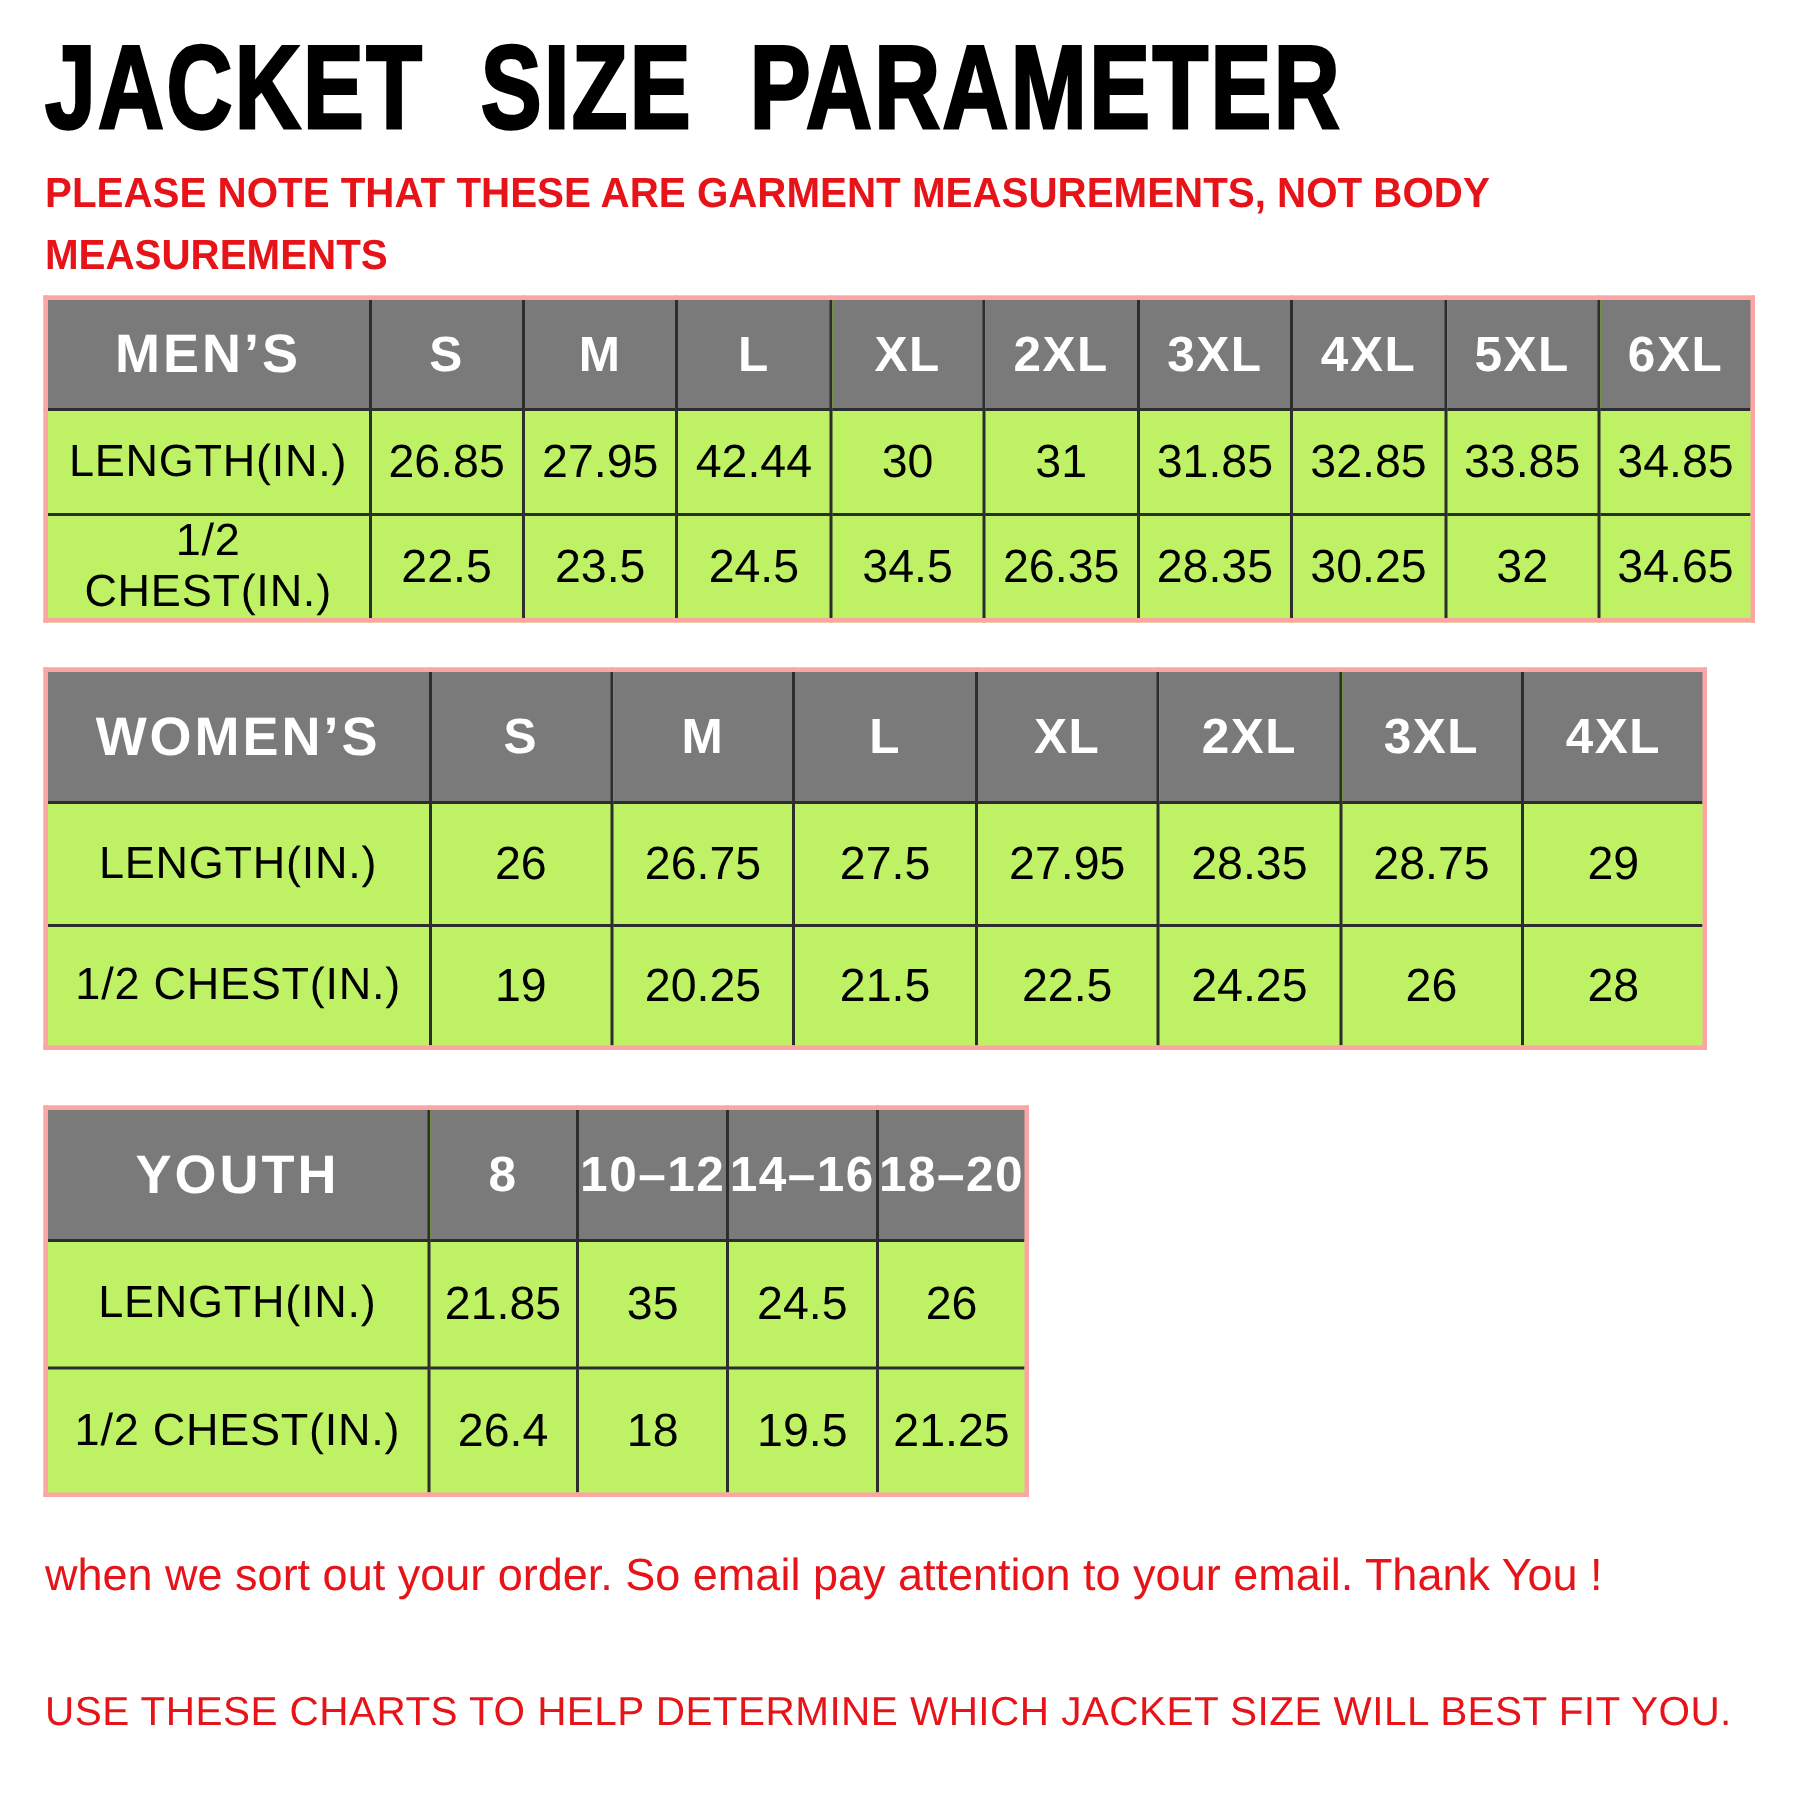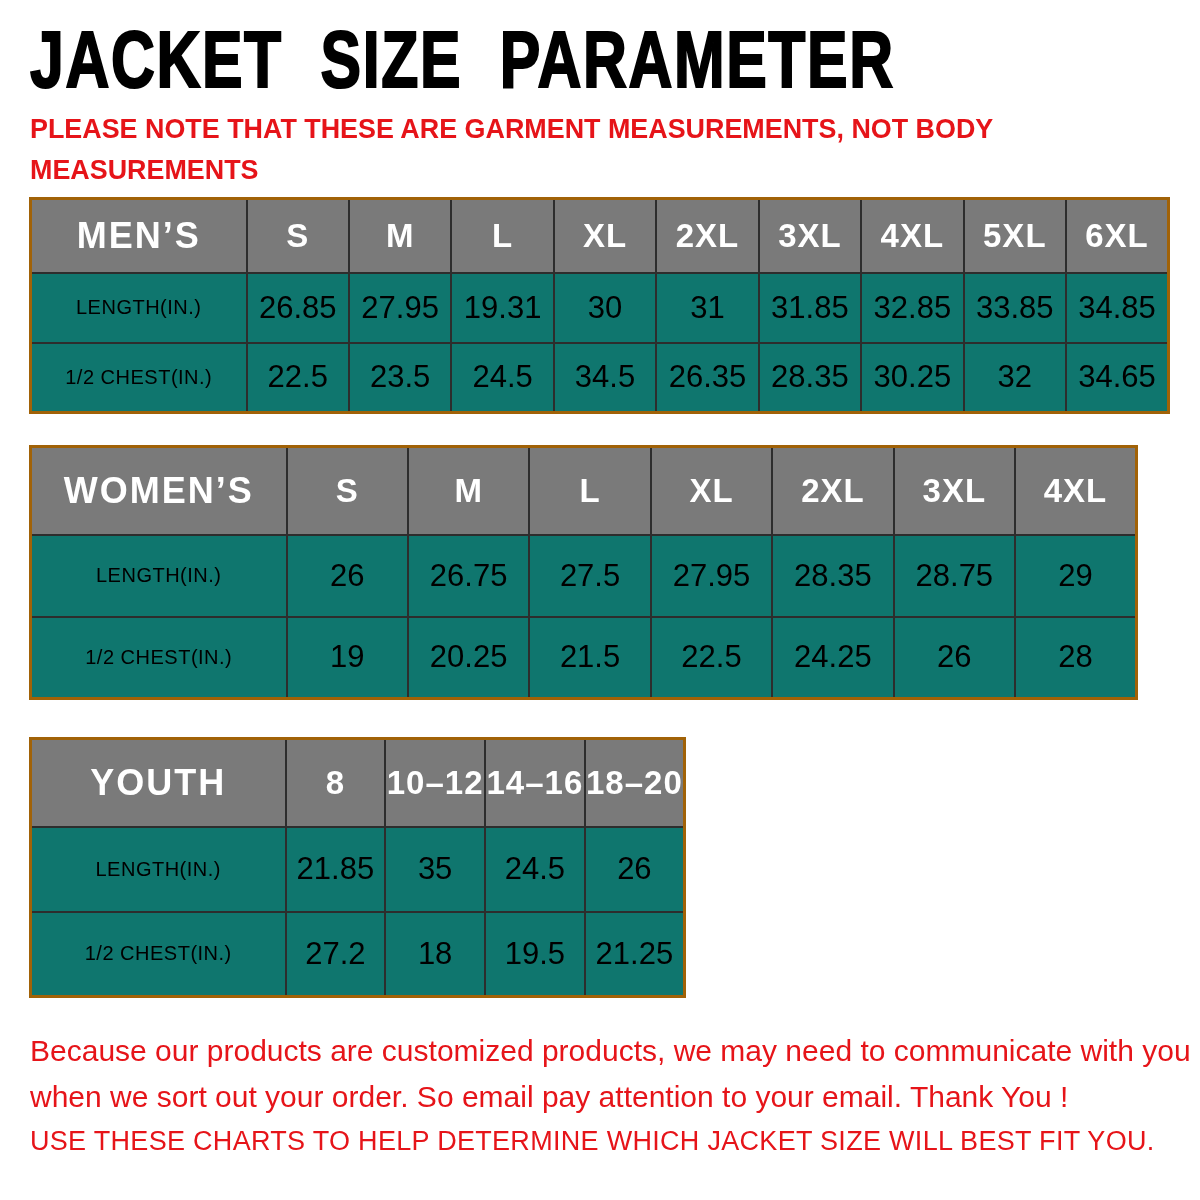--- a/index.html
+++ b/index.html
@@ -16,33 +16,33 @@
   }
   .note{
     position:absolute;left:30px;top:108px;
     color:#e61419;font-size:28px;line-height:41px;font-weight:bold;
     transform:scaleX(0.96);transform-origin:left top;
     letter-spacing:0px;white-space:nowrap;
   }
 
   table.sz{
     position:absolute;border-collapse:collapse;table-layout:fixed;
-    background:#0f766e;border:3px solid #a16207;
+    background:#bef264;border:3px solid #fca5a5;
   }
   table.sz th,table.sz td{
     border:2px solid #2d2d2d;text-align:center;vertical-align:middle;
     padding:0;overflow:hidden;
   }
   table.sz th{
     background:#7a7a7a;color:#ffffff;font-weight:bold;
     font-size:33px;letter-spacing:1px;
   }
   table.sz th.corner{font-size:36px;letter-spacing:2px;}
   table.sz td{font-size:31px;color:#000;}
-  table.sz td.rlabel{font-size:20px;letter-spacing:0.5px;}
+  table.sz td.rlabel{font-size:30px;letter-spacing:0.5px;}
 
   .t-men{left:29px;top:197px;width:1141px;}
   .t-men .hrow{height:74px;}
   .t-men .brow{height:70px;}
   .t-men col.c-label{width:216px;}
 
   .t-women{left:29px;top:445px;width:1109px;}
   .t-women .hrow{height:88px;margin-left:37px;}
   .t-women .brow{height:82px;}
   .t-women col.c-label{width:256px;}
@@ -104,21 +104,21 @@
         <th>2XL</th>
         <th>3XL</th>
         <th>4XL</th>
         <th>5XL</th>
         <th>6XL</th>
       </tr>
       <tr class="brow">
         <td class="rlabel">LENGTH(IN.)</td>
         <td>26.85</td>
         <td>27.95</td>
-        <td>19.31</td>
+        <td>42.44</td>
         <td>30</td>
         <td>31</td>
         <td>31.85</td>
         <td>32.85</td>
         <td>33.85</td>
         <td>34.85</td>
       </tr>
       <tr class="brow">
         <td class="rlabel">1/2 CHEST(IN.)</td>
         <td>22.5</td>
@@ -197,28 +197,27 @@
       </tr>
       <tr class="brow">
         <td class="rlabel">LENGTH(IN.)</td>
         <td>21.85</td>
         <td>35</td>
         <td>24.5</td>
         <td>26</td>
       </tr>
       <tr class="brow">
         <td class="rlabel">1/2 CHEST(IN.)</td>
-        <td>27.2</td>
+        <td>26.4</td>
         <td>18</td>
         <td>19.5</td>
         <td>21.25</td>
       </tr>
     </tbody>
   </table>
 
   <div class="footer-para">
-    <div>Because our products are customized products, we may need to communicate with you</div>
     <div>when we sort out your order. So email pay attention to your email. Thank You !</div>
   </div>
 
   <div class="footer-caps">USE THESE CHARTS TO HELP DETERMINE WHICH JACKET SIZE WILL BEST FIT YOU.</div>
 
 </div>
 
 </body></html>

